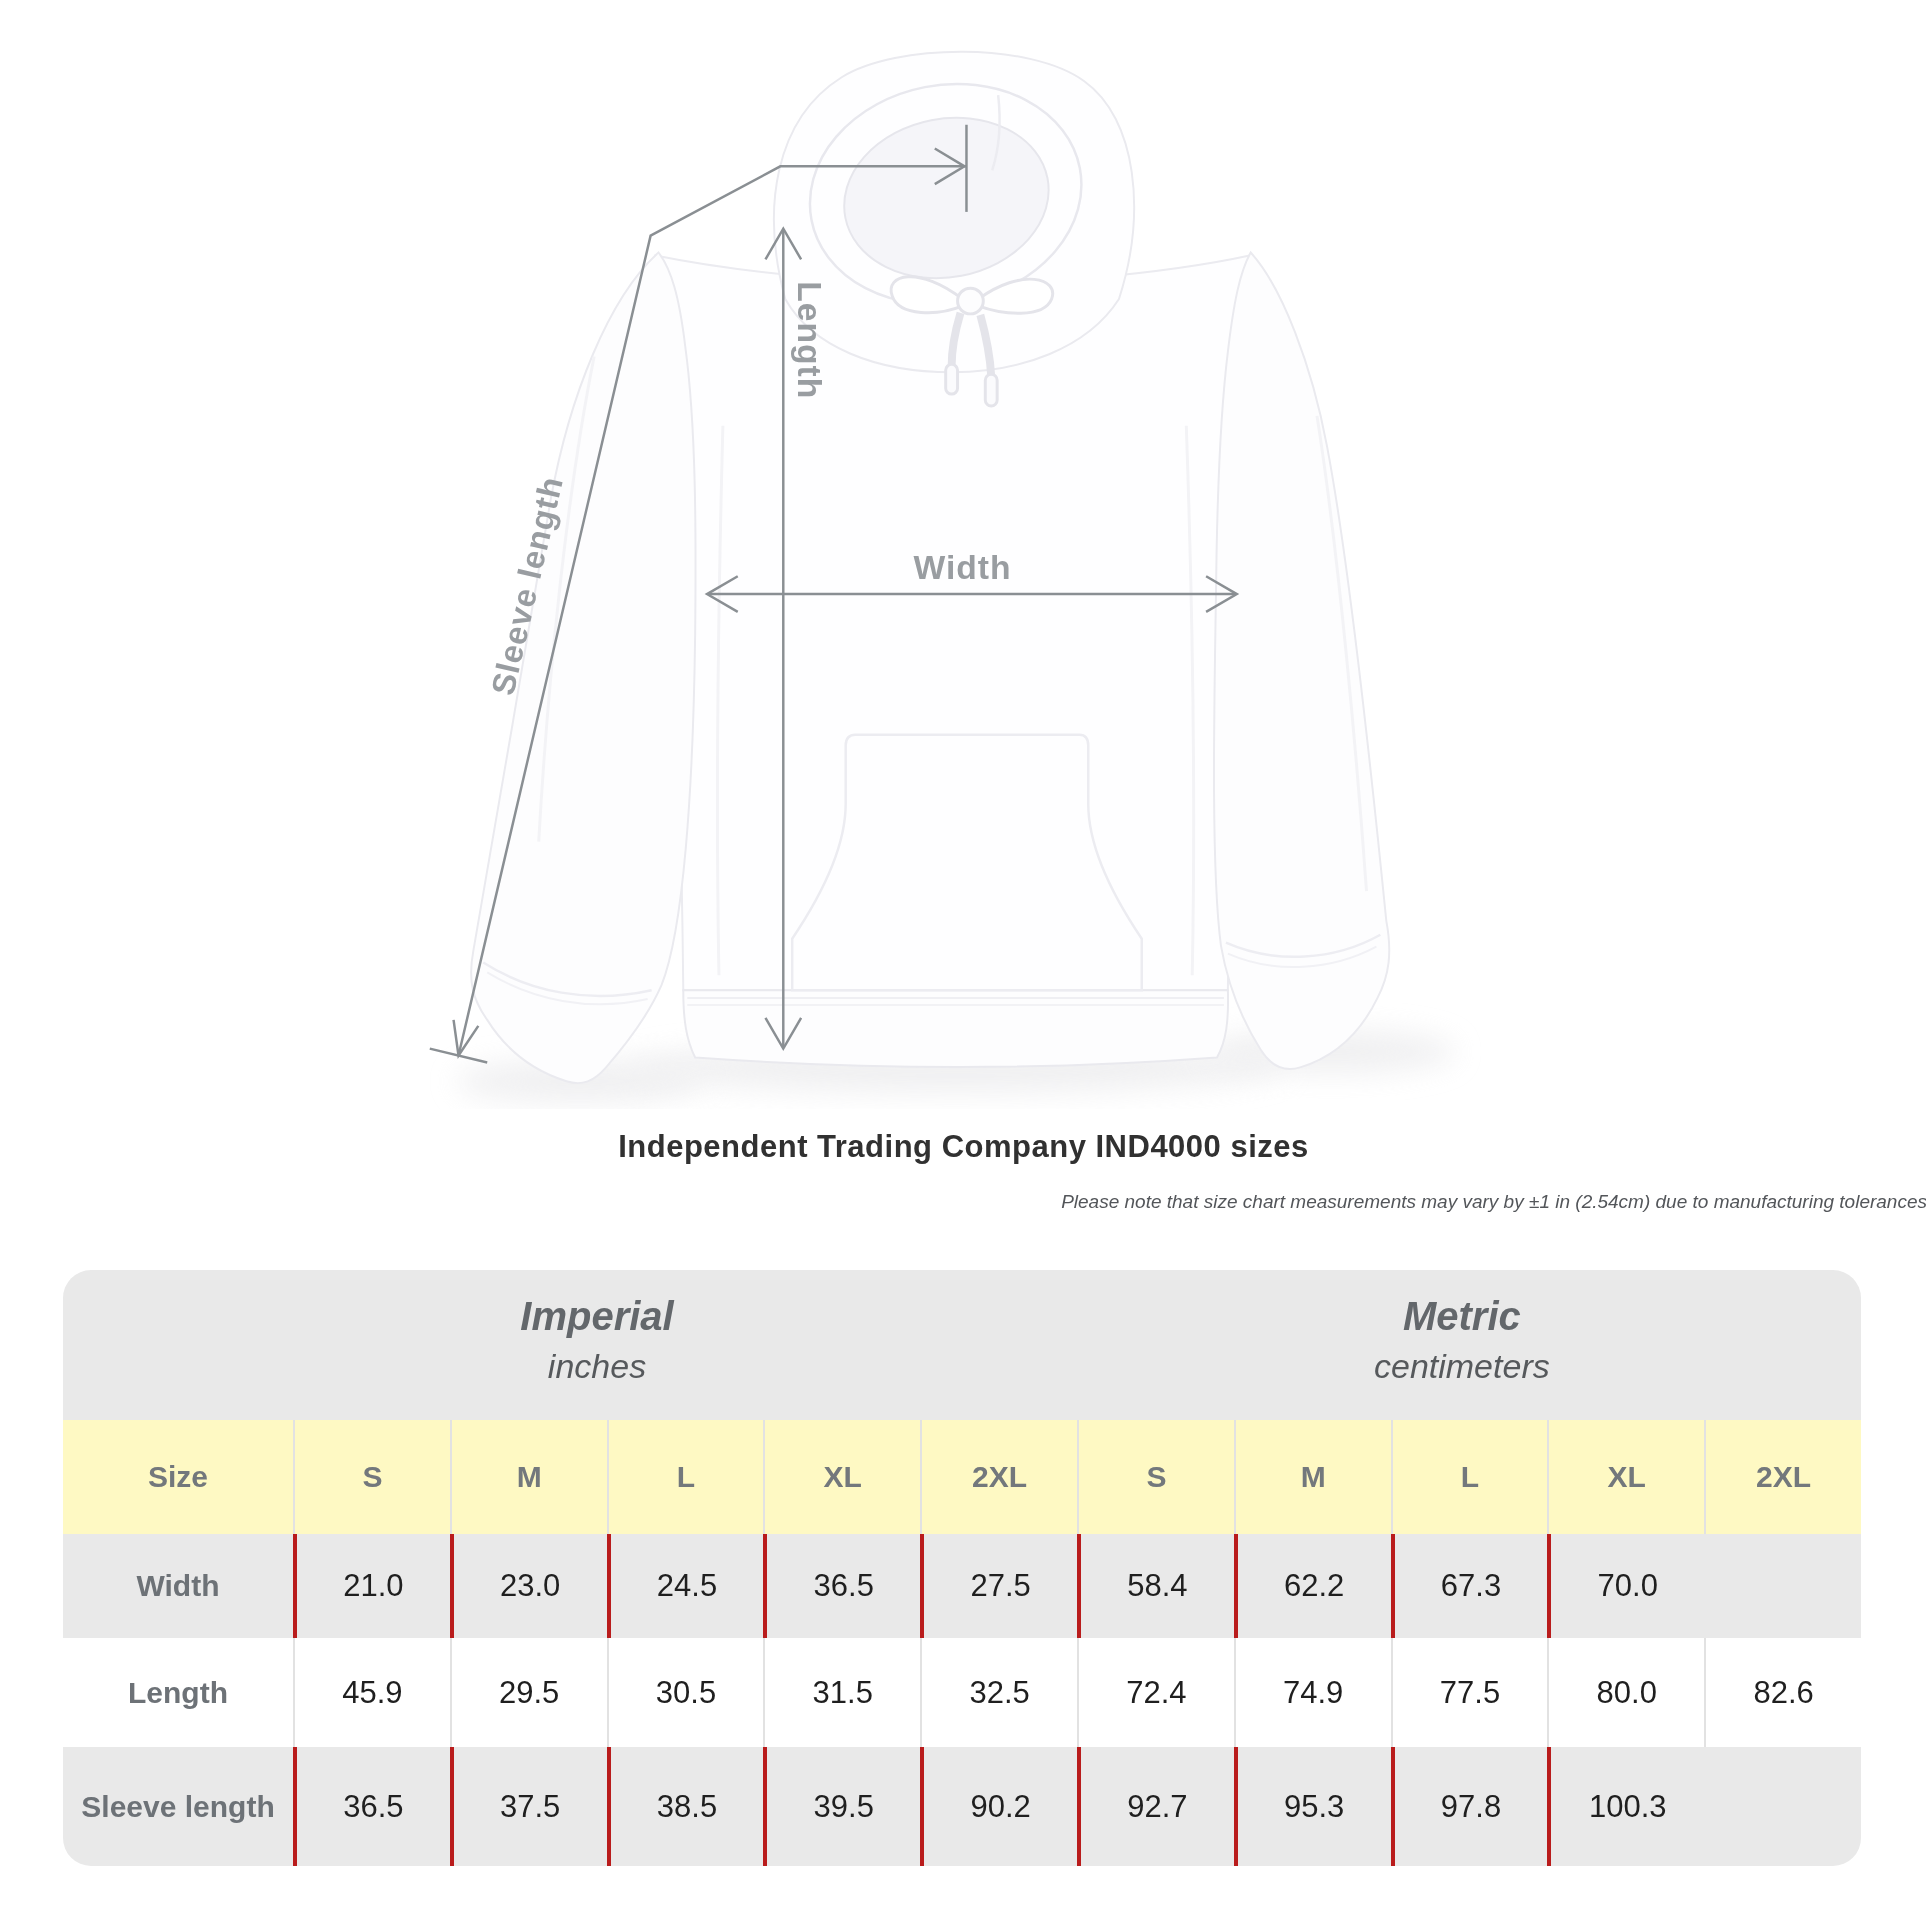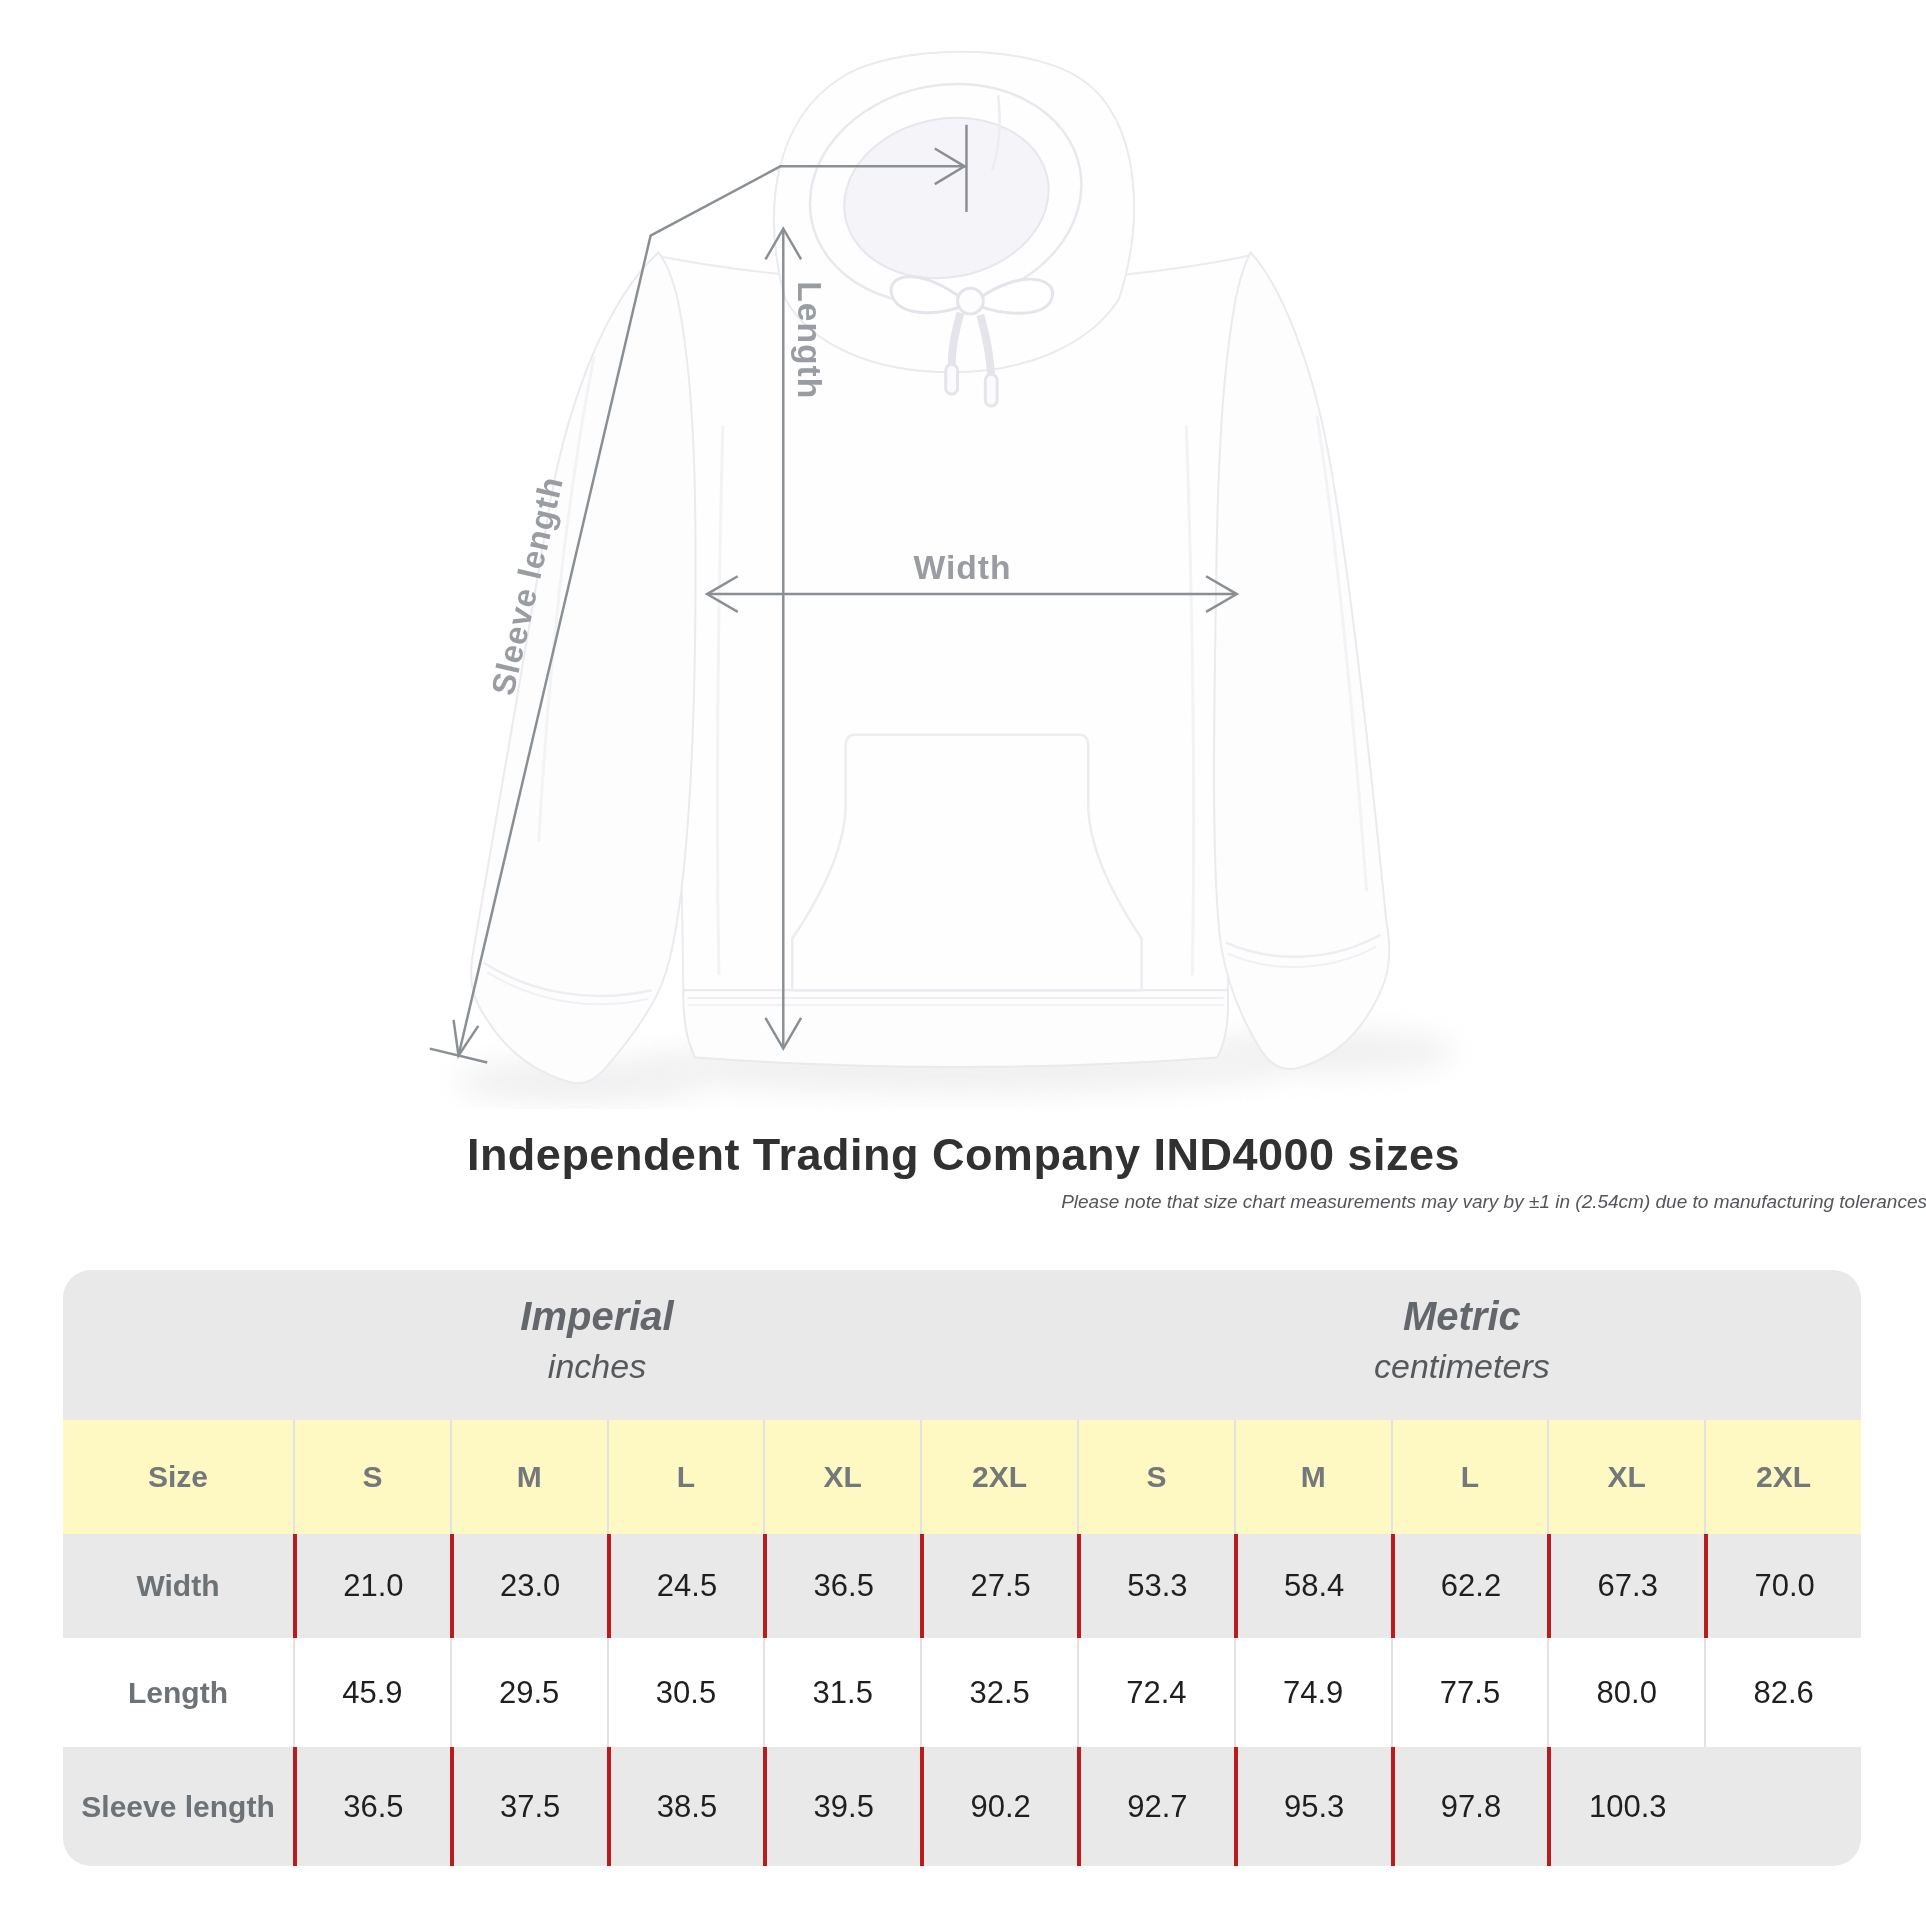--- a/index.html
+++ b/index.html
@@ -6,21 +6,21 @@
   .canvas{
     position:relative;width:1927px;height:1927px;background:#ffffff;overflow:hidden;
     font-family:"Liberation Sans","DejaVu Sans",sans-serif;
   }
   
   .figure-svg{position:absolute;left:0;top:0;}
   .measure-label{font-family:"Liberation Sans","DejaVu Sans",sans-serif;font-weight:bold;fill:#999da1;letter-spacing:1px;}
   
   .page-title{
     position:absolute;left:0;right:0;top:1129px;text-align:center;
-    font-size:45px;font-weight:bold;color:#313131;letter-spacing:0.5px;
+    font-size:31px;font-weight:bold;color:#313131;letter-spacing:0.5px;
   }
   .page-subtitle{
     position:absolute;left:0;right:0;top:1191px;text-align:right;
     font-size:19px;font-style:italic;color:#53565a;
   }
   
   .size-table{
     position:absolute;left:63px;top:1270px;width:1798px;height:596px;
     border-radius:28px;overflow:hidden;background:#ffffff;
   }
@@ -177,21 +177,20 @@
       <div class="c col-h">2XL</div>
     </div>
 
     <div class="t-row r1">
       <div class="c row-h">Width</div>
       <div class="c val">21.0</div>
       <div class="c val">23.0</div>
       <div class="c val">24.5</div>
       <div class="c val">36.5</div>
       <div class="c val">27.5</div>
-      <div class="c val">53.3</div>
       <div class="c val">58.4</div>
       <div class="c val">62.2</div>
       <div class="c val">67.3</div>
       <div class="c val">70.0</div>
     </div>
 
     <div class="t-row r2">
       <div class="c row-h">Length</div>
       <div class="c val">45.9</div>
       <div class="c val">29.5</div>

